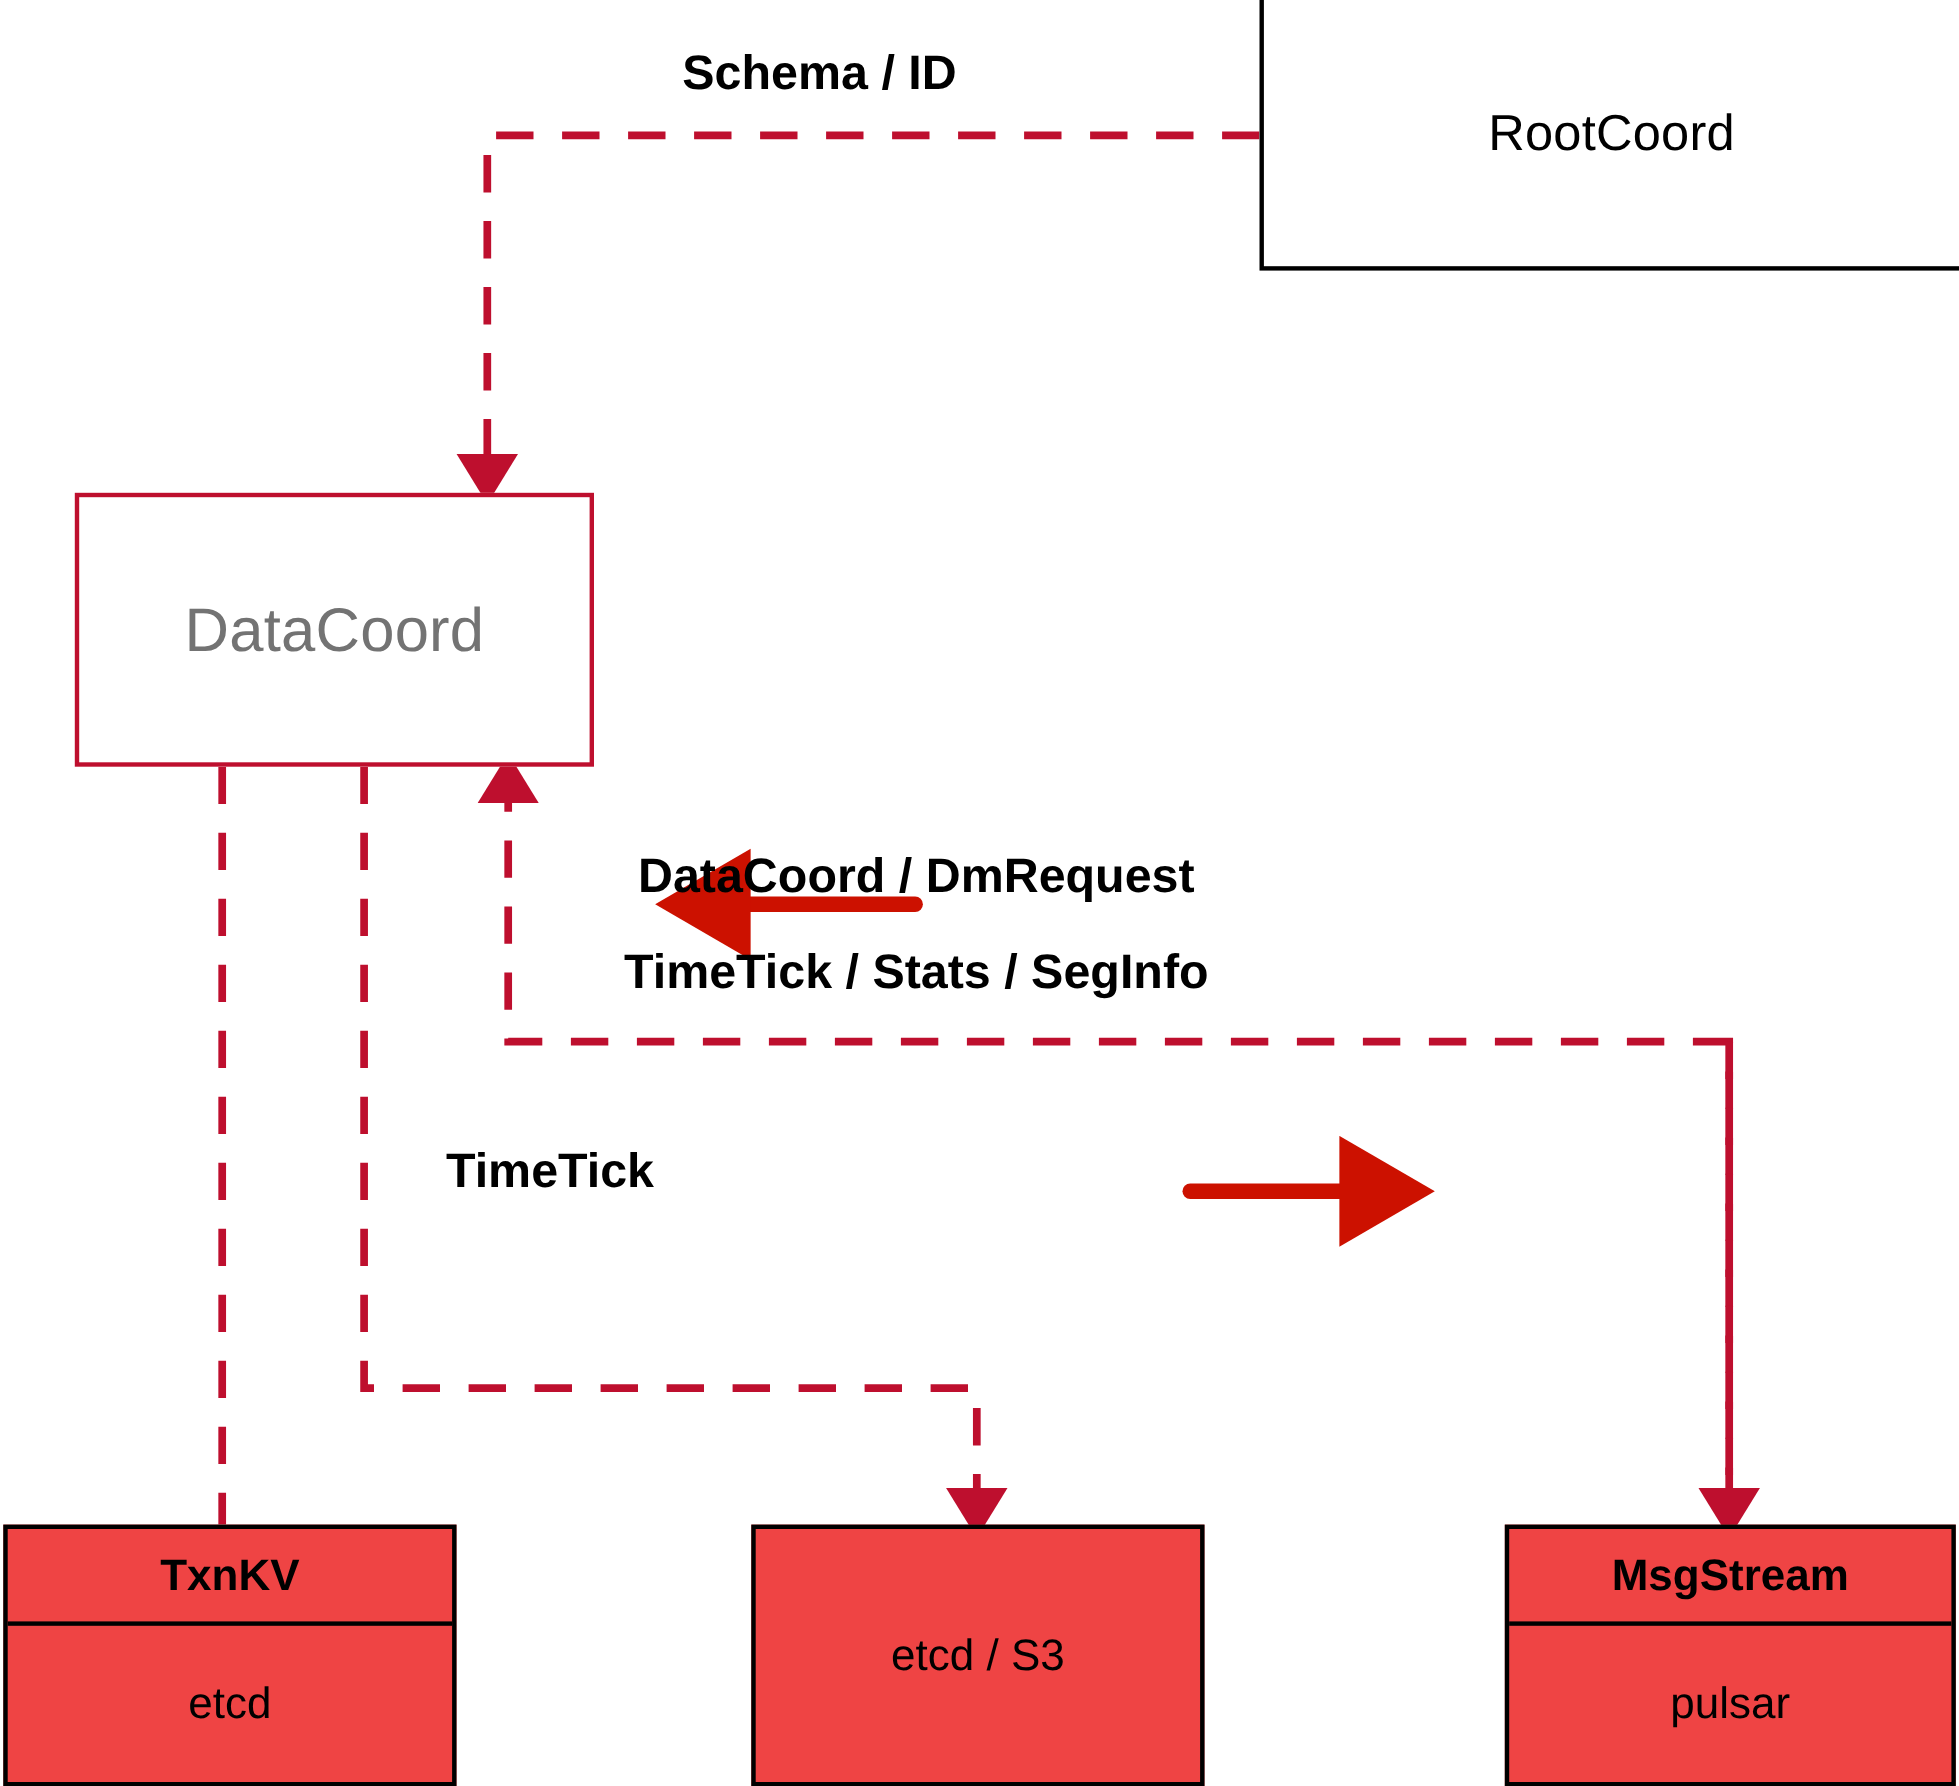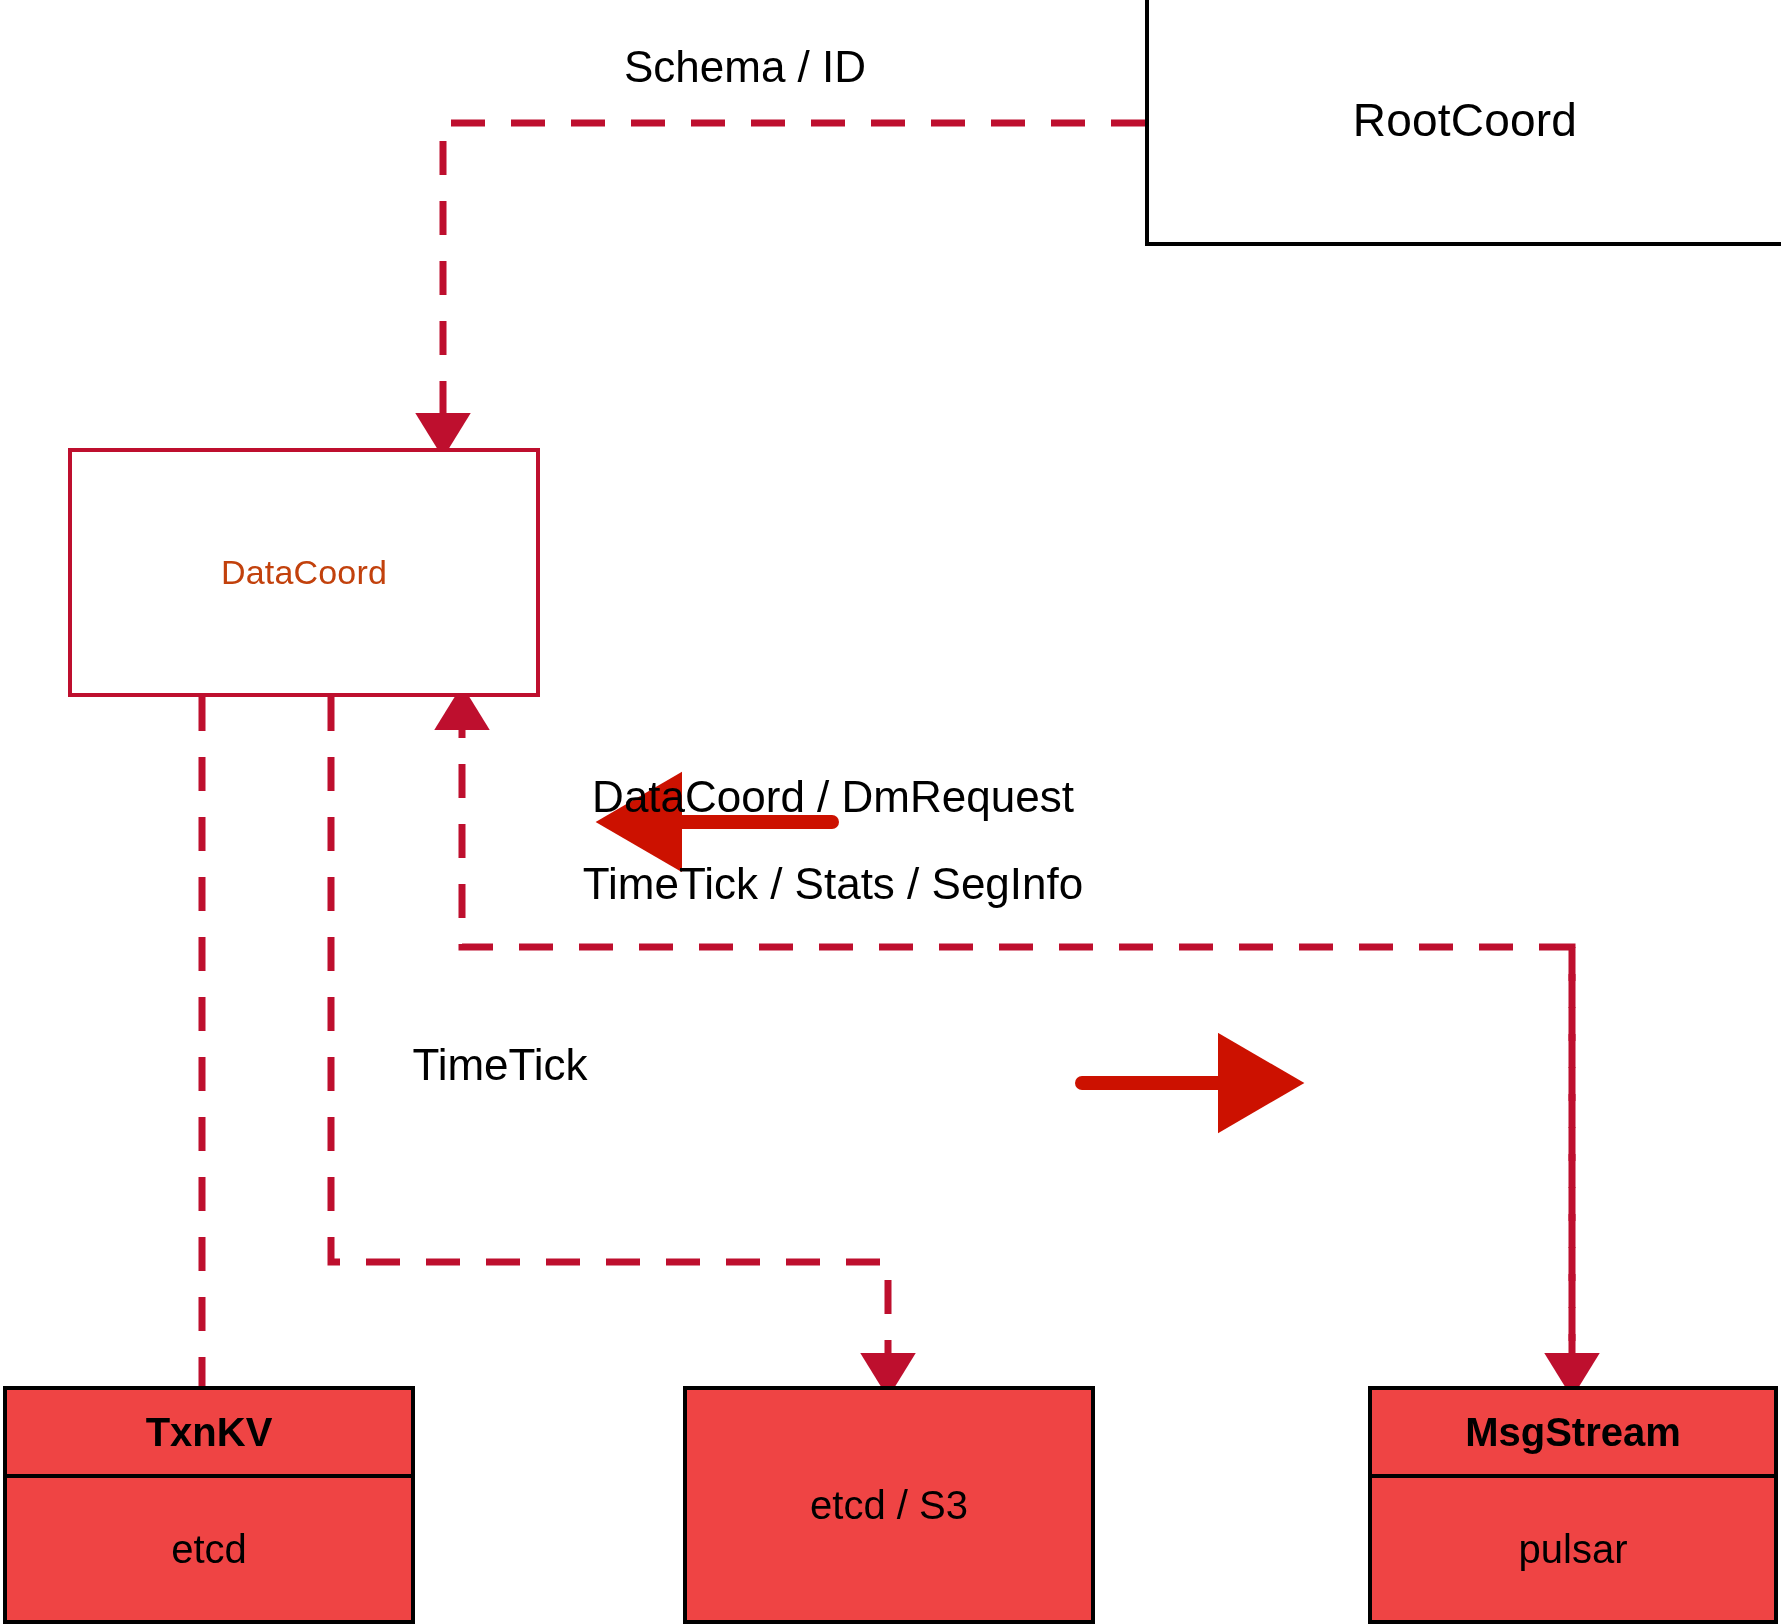--- a/index.html
+++ b/index.html
@@ -12,36 +12,37 @@
   }
   svg.layer{position:absolute;left:0;top:0;width:1781px;height:1624px;pointer-events:none;}
 
   .node{position:absolute;box-sizing:border-box;background:#ffffff;}
   .node-plain{border:4px solid #000000;display:flex;align-items:center;justify-content:center;}
   .node-red{border:4px solid #BE0F2E;display:flex;align-items:center;justify-content:center;}
 
   .node-title{
     font-size:46px;color:#000000;letter-spacing:0.2px;
   }
-  .node-title-red{font-size:34px;color:#c2410c;}
+  .node-title-red{font-size:56px;color:#737373;}
 
   .split{position:absolute;box-sizing:border-box;border:4px solid #000000;background:#ef4444;
          display:flex;flex-direction:column;}
   .split .hdr{
     flex:0 0 84px;display:flex;align-items:center;justify-content:center;
     border-bottom:4px solid #000000;font-weight:bold;font-size:40px;color:#000;
   }
   .split .body{
     flex:1 1 auto;display:flex;flex-direction:column;align-items:center;justify-content:center;
     font-size:40px;color:#000;line-height:1.25;text-align:center;
   }
 
   .edge-label{
     position:absolute;font-size:44px;color:#000000;white-space:nowrap;
     transform:translateX(-50%);
+    font-weight:bold;
   }
 </style>
 </head>
 <body>
 
 <div id="canvas">
 
   <svg class="layer" viewBox="0 0 1781 1624" xmlns="http://www.w3.org/2000/svg">
     <defs>
       <marker id="arrowDashed" markerWidth="10" markerHeight="10" refX="2.2" refY="4" orient="auto" markerUnits="strokeWidth">

